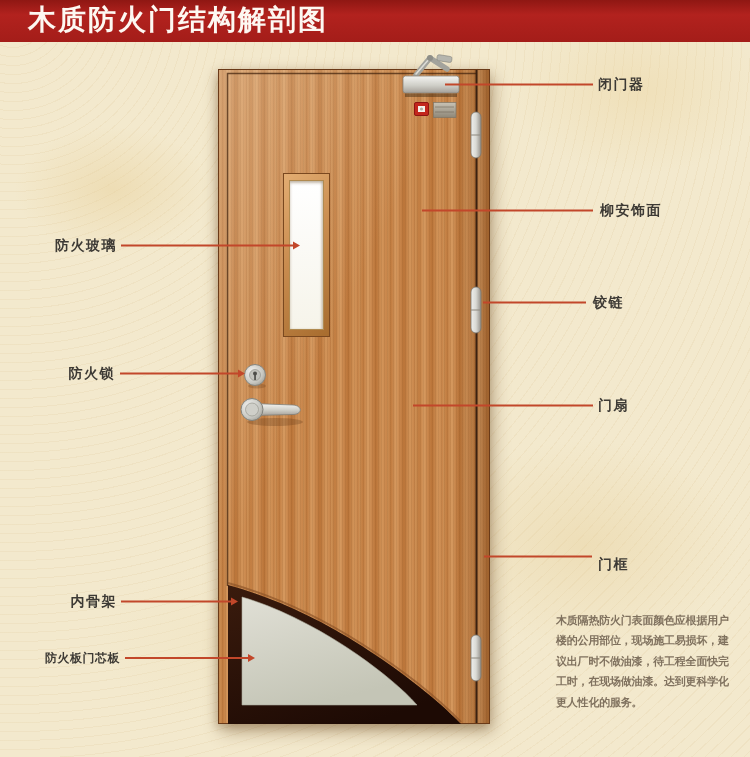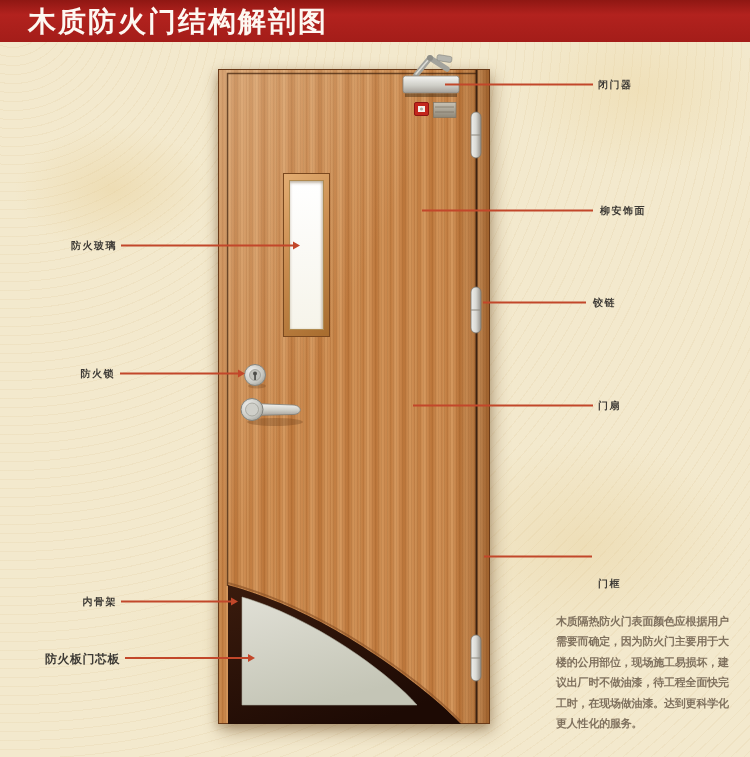--- a/index.html
+++ b/index.html
@@ -1,18 +1,18 @@
 <!DOCTYPE html>
 <html><head>
 <meta charset="utf-8">
 <style>
   html,body{margin:0;padding:0;background:#e8e0cc;}
   .stage{
     position:relative;width:750px;height:757px;overflow:hidden;
-    font-family:Liberation Serif, serif;
+    font-family:Liberation Mono, monospace;
     background-color:#f3e9cd;
     background-image:
       radial-gradient(140px 90px at 15% 25%, rgba(231,206,150,.45), transparent 70%),
       radial-gradient(180px 120px at 85% 12%, rgba(236,215,165,.5), transparent 70%),
       radial-gradient(220px 150px at 78% 72%, rgba(229,204,148,.38), transparent 70%),
       radial-gradient(160px 110px at 28% 85%, rgba(240,228,195,.55), transparent 70%),
       radial-gradient(120px 90px at 55% 45%, rgba(249,242,223,.6), transparent 70%),
       repeating-radial-gradient(circle at 13px 11px, rgba(203,166,104,.10) 0 1px, transparent 1px 9px);
   }
   .banner{
@@ -39,21 +39,21 @@
     border:1px solid #7a481f;
   }
   .win-glass{
     position:absolute;left:289px;top:180px;width:35px;height:150px;box-sizing:border-box;
     background:linear-gradient(180deg,#ffffff 0%,#f6f4ea 100%);
     border:1px solid #b08a50;
     box-shadow:inset 0 2px 3px rgba(90,60,20,.35), inset -2px 0 2px rgba(90,60,20,.15);
   }
   .overlay{position:absolute;left:0;top:0;width:750px;height:757px;}
   .lab{
-    position:absolute;color:#3d3a35;font-size:10px;font-weight:600;
+    position:absolute;color:#3d3a35;font-size:14px;font-weight:600;
     letter-spacing:1.5px;white-space:nowrap;line-height:16px;
   }
   .lab-r{text-align:left;}
   .lab-l{text-align:right;}
   .lab-small{font-size:12px;letter-spacing:0.5px;}
   .desc{
     position:absolute;left:538px;top:611px;width:185px;
     color:#80725f;font-size:11px;font-weight:600;letter-spacing:-0.2px;line-height:20.4px;margin-left:18px;
   }
 </style>
@@ -175,29 +175,28 @@
       <polygon points="238,369.5 245,373.5 238,377.5"></polygon>
       <polygon points="231,597.5 238,601.5 231,605.5"></polygon>
       <polygon points="248,654 255,658 248,662"></polygon>
     </g>
   </svg>
 
   <div class="lab lab-r" style="left:598px;top:77px;">闭门器</div>
   <div class="lab lab-r" style="left:600px;top:203px;">柳安饰面</div>
   <div class="lab lab-r" style="left:593px;top:295px;">铰链</div>
   <div class="lab lab-r" style="left:598px;top:398px;">门扇</div>
-  <div class="lab lab-r" style="left:598px;top:576px;">门框</div>
+  <div class="lab lab-r" style="left:598px;top:557px;">门框</div>
 
   <div class="lab lab-l" style="right:633px;top:238px;">防火玻璃</div>
   <div class="lab lab-l" style="right:635px;top:366px;margin-left:32px;">防火锁</div>
   <div class="lab lab-l" style="right:633px;top:594px;">内骨架</div>
   <div class="lab lab-l lab-small" style="right:630px;top:651px;">防火板门芯板</div>
 
   <div class="desc">
     <div>木质隔热防火门表面颜色应根据用户</div>
-    <div>需要而确定，因为防火门主要用于大</div>
     <div>楼的公用部位，现场施工易损坏，建</div>
     <div>议出厂时不做油漆，待工程全面快完</div>
     <div>工时，在现场做油漆。达到更科学化</div>
     <div>更人性化的服务。</div>
   </div>
 
 </div>
 
 </body></html>

